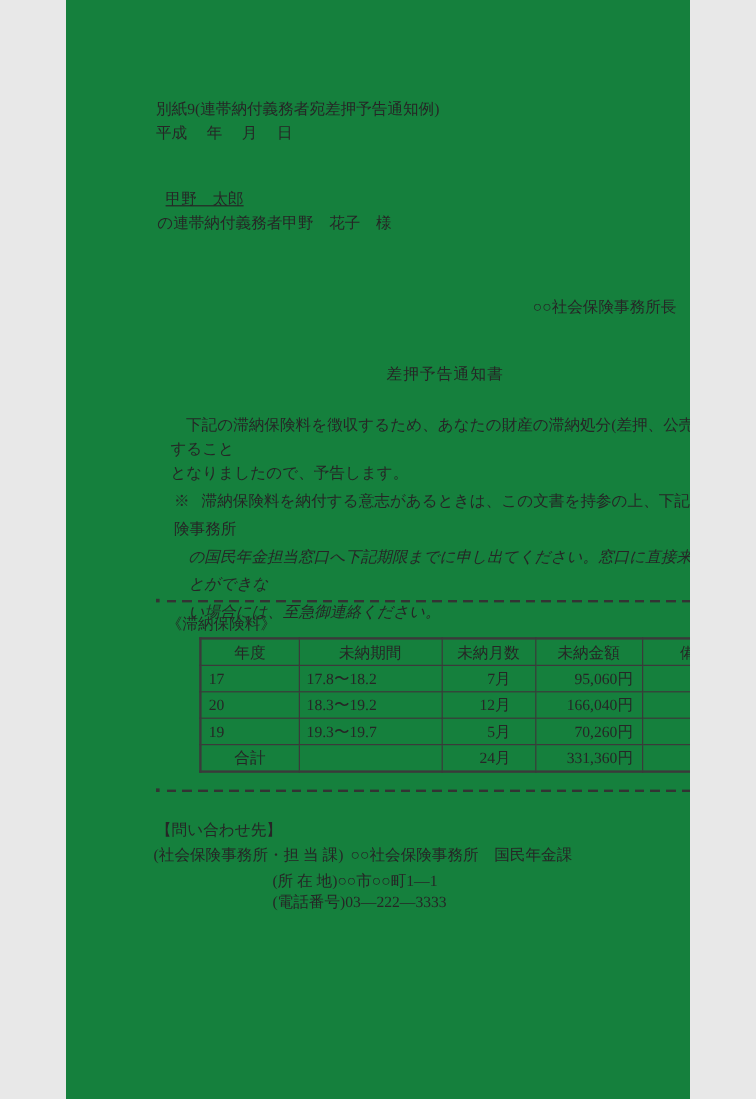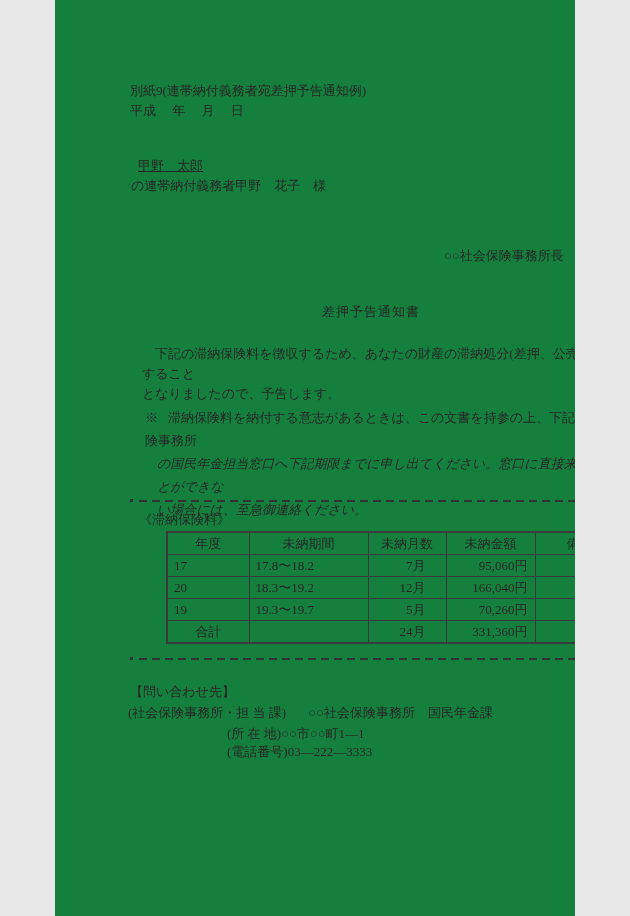--- a/index.html
+++ b/index.html
@@ -39,21 +39,21 @@
   col.c1{width:82px;}col.c2{width:119px;}col.c3{width:78px;}col.c4{width:89px;}col.c5{width:90px;}
   th,td{border:1px solid #3a3a3a;height:21px;padding:0 2px;font-weight:normal;
         white-space:nowrap;overflow:hidden;}
   th{text-align:center;}
   td.al{text-align:left;padding-left:6px;}
   td.ac{text-align:center;}
   td.ar-m{text-align:right;padding-right:20px;}
   td.ar{text-align:right;padding-right:7px;}
   .contact-heading{left:75px;top:683px;}
   .contact-office{left:73px;top:704px;}
-  .contact-office .value{margin-left:22px;}
+  .contact-office .value{margin-left:6px;}
   .contact-address{left:172px;top:725px;}
   .contact-phone{left:172px;top:743px;}
 </style>
 </head>
 <body>
 
 <div class="page">
 
   <div class="abs attachment-label">別紙9(連帯納付義務者宛差押予告通知例)</div>
 

